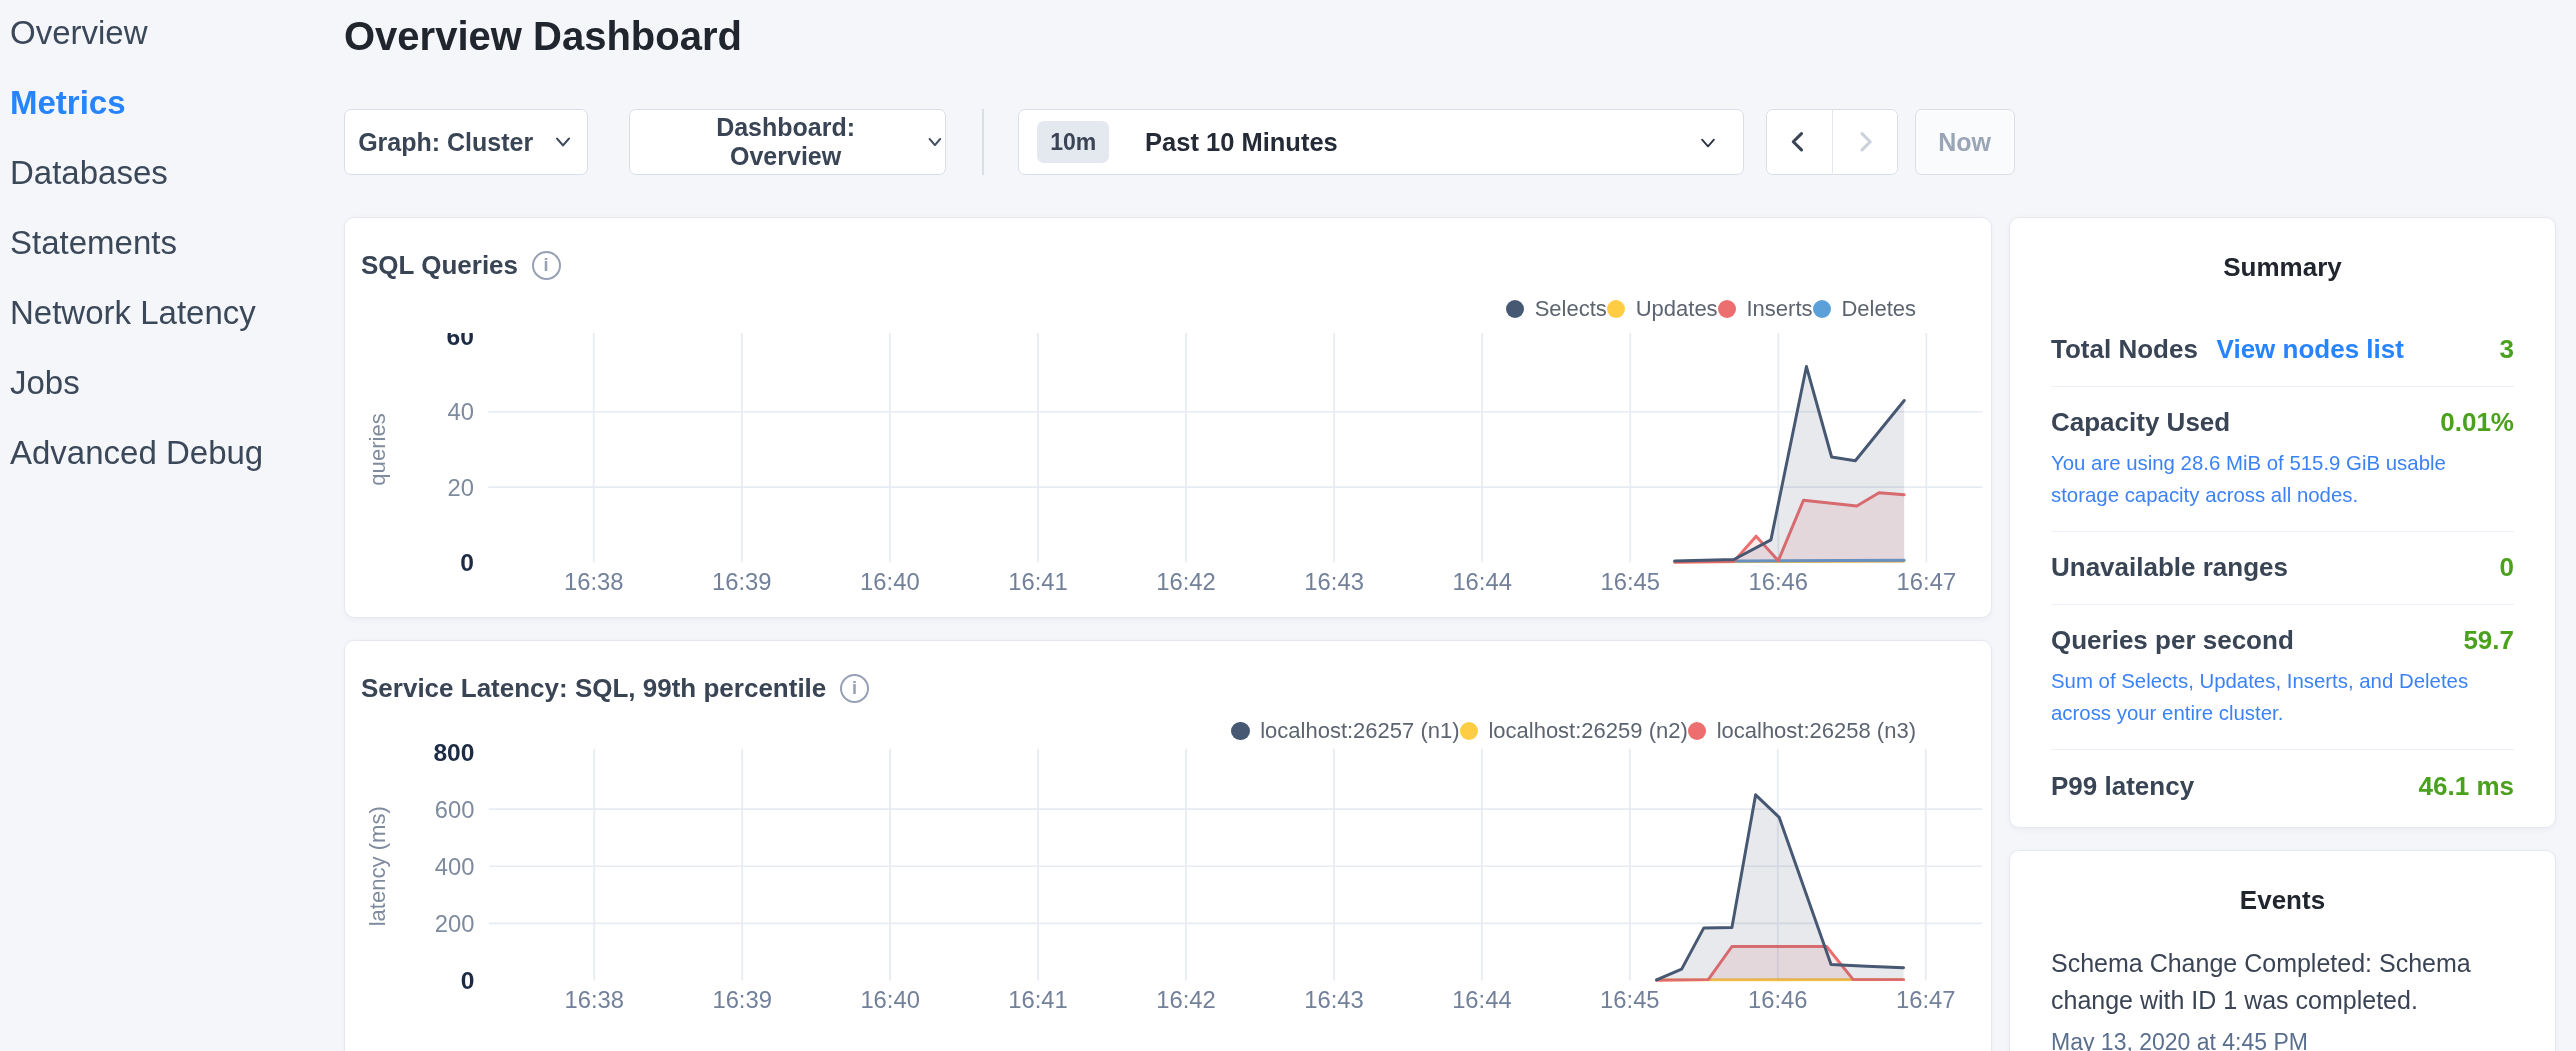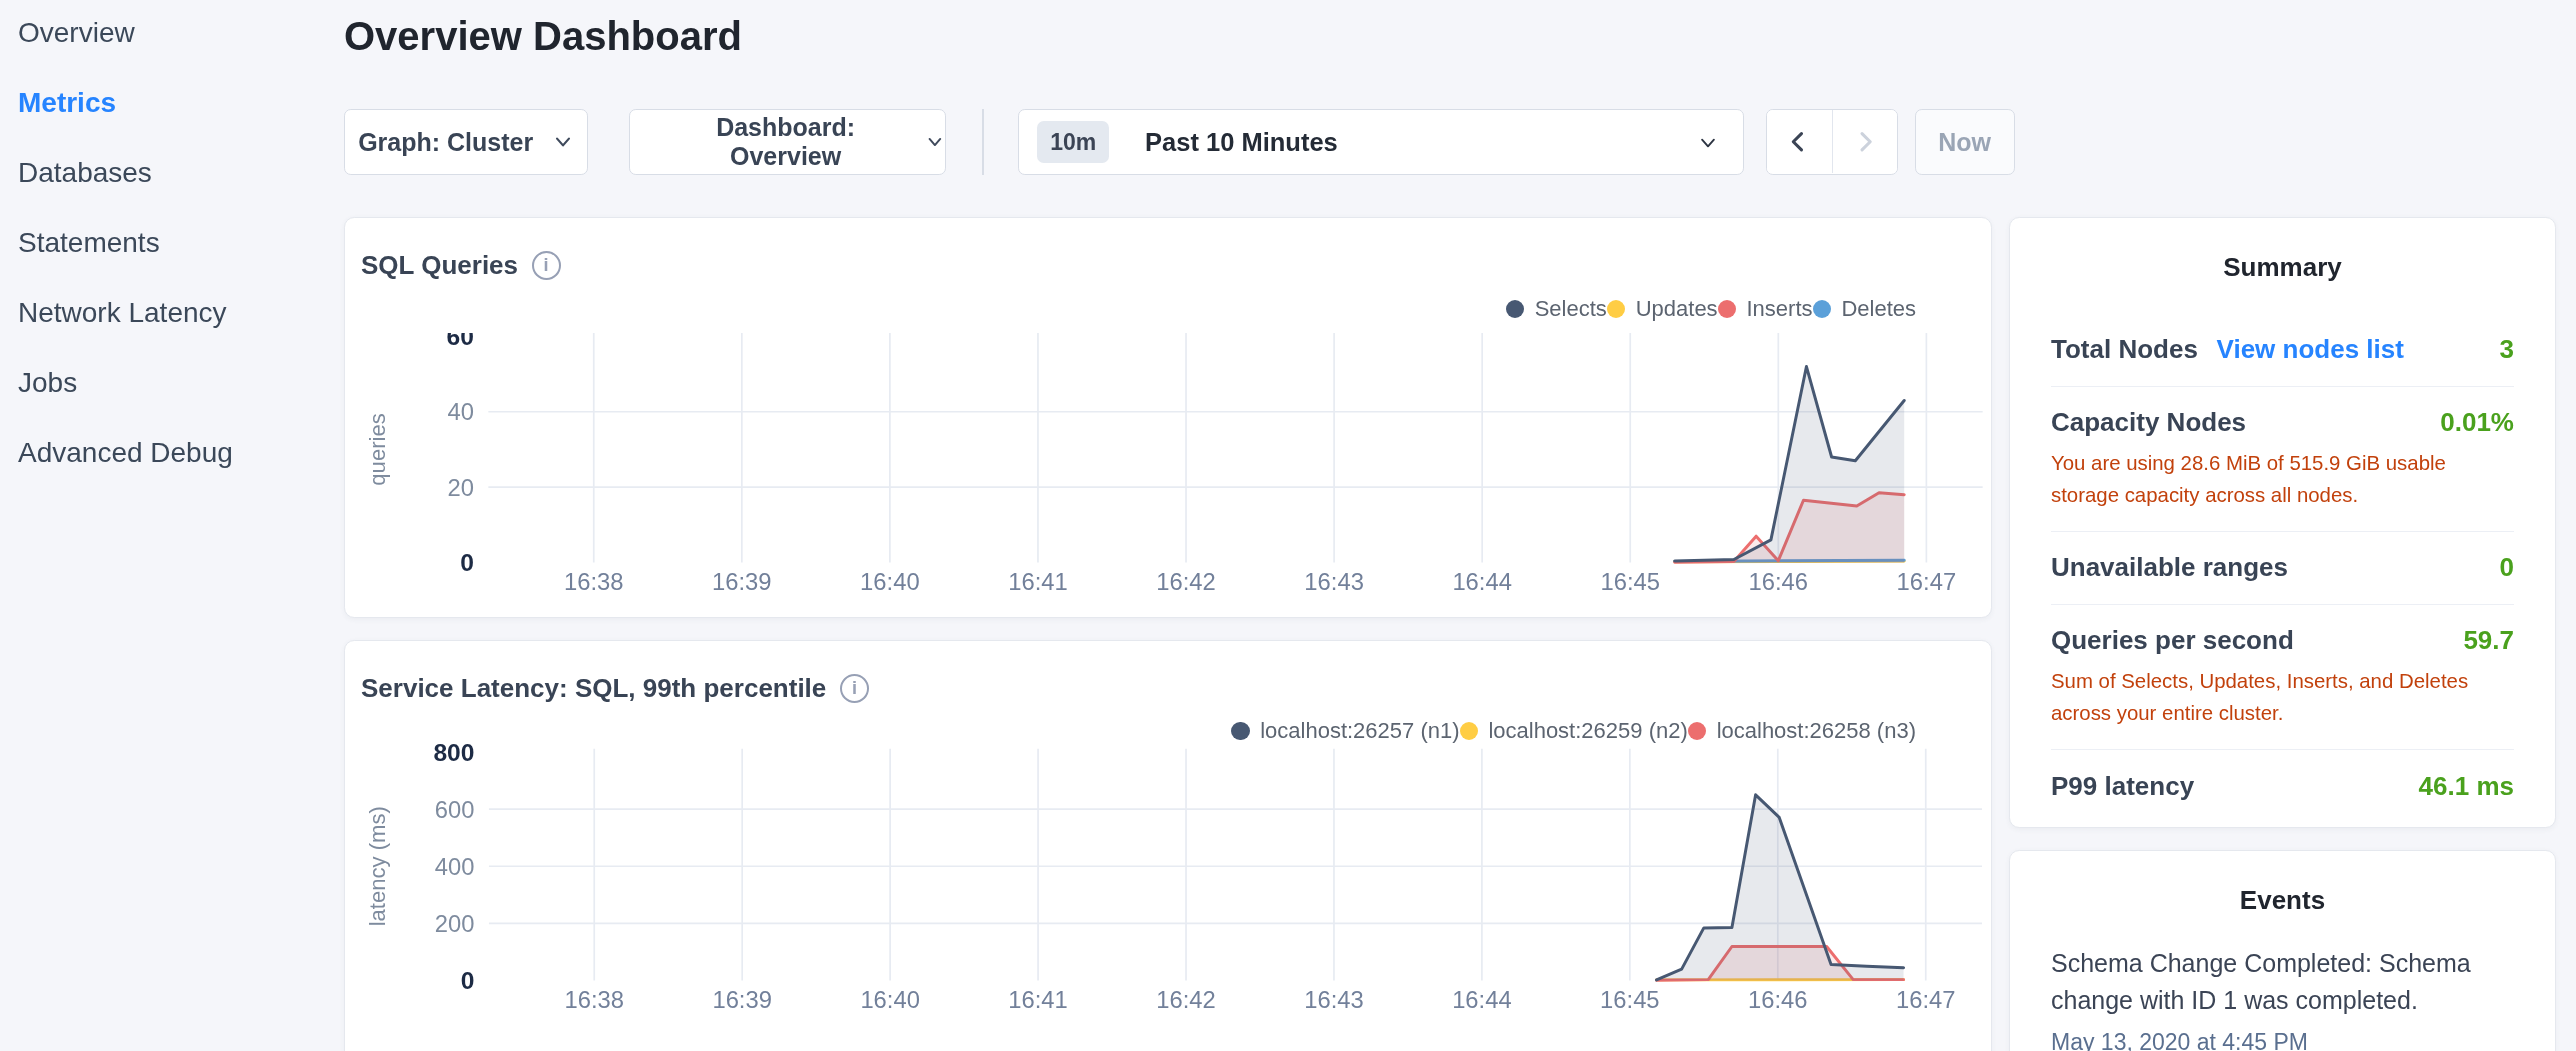--- a/index.html
+++ b/index.html
@@ -3,21 +3,21 @@
 <meta charset="utf-8">
 <style>
   * { margin:0; padding:0; box-sizing:border-box; }
   html,body { background:#f5f6fa; }
   body { font-family:"Liberation Sans","DejaVu Sans",sans-serif; color:#394455; }
   .page { position:relative; width:2576px; height:1051px; background:#f5f6fa; overflow:hidden; }
 
   
   .sidebar { position:absolute; left:0; top:0; width:344px; padding-top:18.7px; }
   .sidebar ul { list-style:none; }
-  .sidebar li { height:28px; margin-bottom:42px; padding-left:18px; font-size:28px; line-height:28px;
+  .sidebar li { height:28px; margin-bottom:42px; padding-left:10px; font-size:33px; line-height:28px;
                 font-weight:500; color:#3b4859; cursor:pointer; }
   .sidebar li.active { color:var(--active-blue,#2684ff); font-weight:700; }
 
   
   .main { position:absolute; left:344px; top:0; width:1648px; height:1051px; }
   .page-title { position:absolute; left:0; top:13.6px; font-size:40px; font-weight:700; color:#20252e; }
 
   .controls { position:absolute; left:0; top:109px; height:66px; display:flex; align-items:center; }
   .btn { display:flex; align-items:center; justify-content:center; background:#fff;
          border:1.7px solid #d8dde6; border-radius:6.8px; height:66px; cursor:pointer;
@@ -70,21 +70,21 @@
   #summary-panel { top:217px; height:611px; }
   #events-panel  { top:850px; height:272px; }
   .summary-rows { margin-top:31px; }
   .srow { padding:20.4px 0; }
   .srow + .srow { border-top:1.7px solid #eceff5; }
   .srow-main { display:flex; align-items:baseline; }
   .srow-label { font-size:26px; font-weight:700; color:#394455; }
   .srow-link { font-size:26px; font-weight:700; color:var(--link-blue,#2684ff); margin-left:18.7px;
                text-decoration:none; cursor:pointer; }
   .srow-value { margin-left:auto; font-size:26px; font-weight:700; color:var(--value-green,#4aa11d); }
-  .srow-desc { margin-top:8.5px; font-size:20.4px; line-height:32px; color:#c2410c; }
+  .srow-desc { margin-top:8.5px; font-size:20.4px; line-height:32px; color:#3b82f6; }
   .event-item { margin-top:29px; }
   .event-msg { font-size:25px; line-height:37px; color:#3b4455; }
   .event-ts { margin-top:10.2px; font-size:23px; color:#5a6f8f; }
 </style>
 </head>
 <body>
 
 <div class="page">
 
   <nav class="sidebar">
@@ -265,21 +265,21 @@
       <div class="summary-rows">
         <div class="srow">
           <div class="srow-main">
             <span class="srow-label">Total Nodes</span>
             <a class="srow-link">View nodes list</a>
             <span class="srow-value">3</span>
           </div>
         </div>
         <div class="srow">
           <div class="srow-main">
-            <span class="srow-label">Capacity Nodes</span>
+            <span class="srow-label">Capacity Used</span>
             <span class="srow-value">0.01%</span>
           </div>
           <div class="srow-desc">You are using 28.6 MiB of 515.9 GiB usable storage capacity across all nodes.</div>
         </div>
         <div class="srow">
           <div class="srow-main">
             <span class="srow-label">Unavailable ranges</span>
             <span class="srow-value">0</span>
           </div>
         </div>

